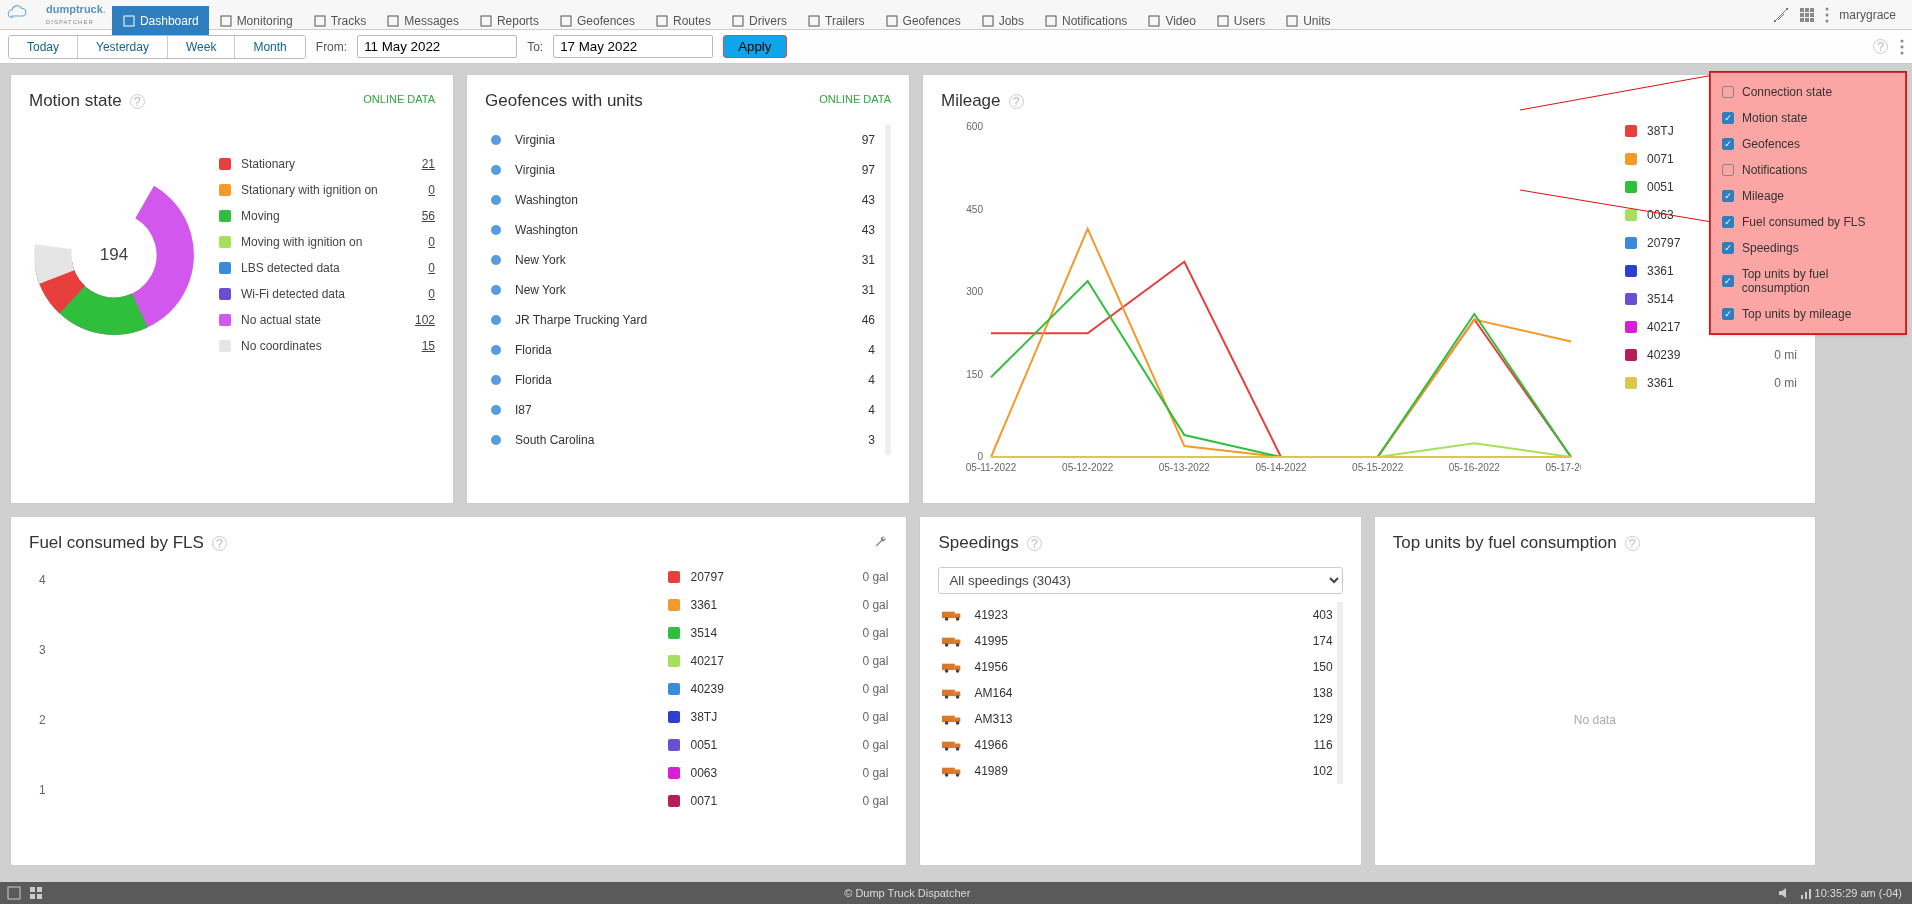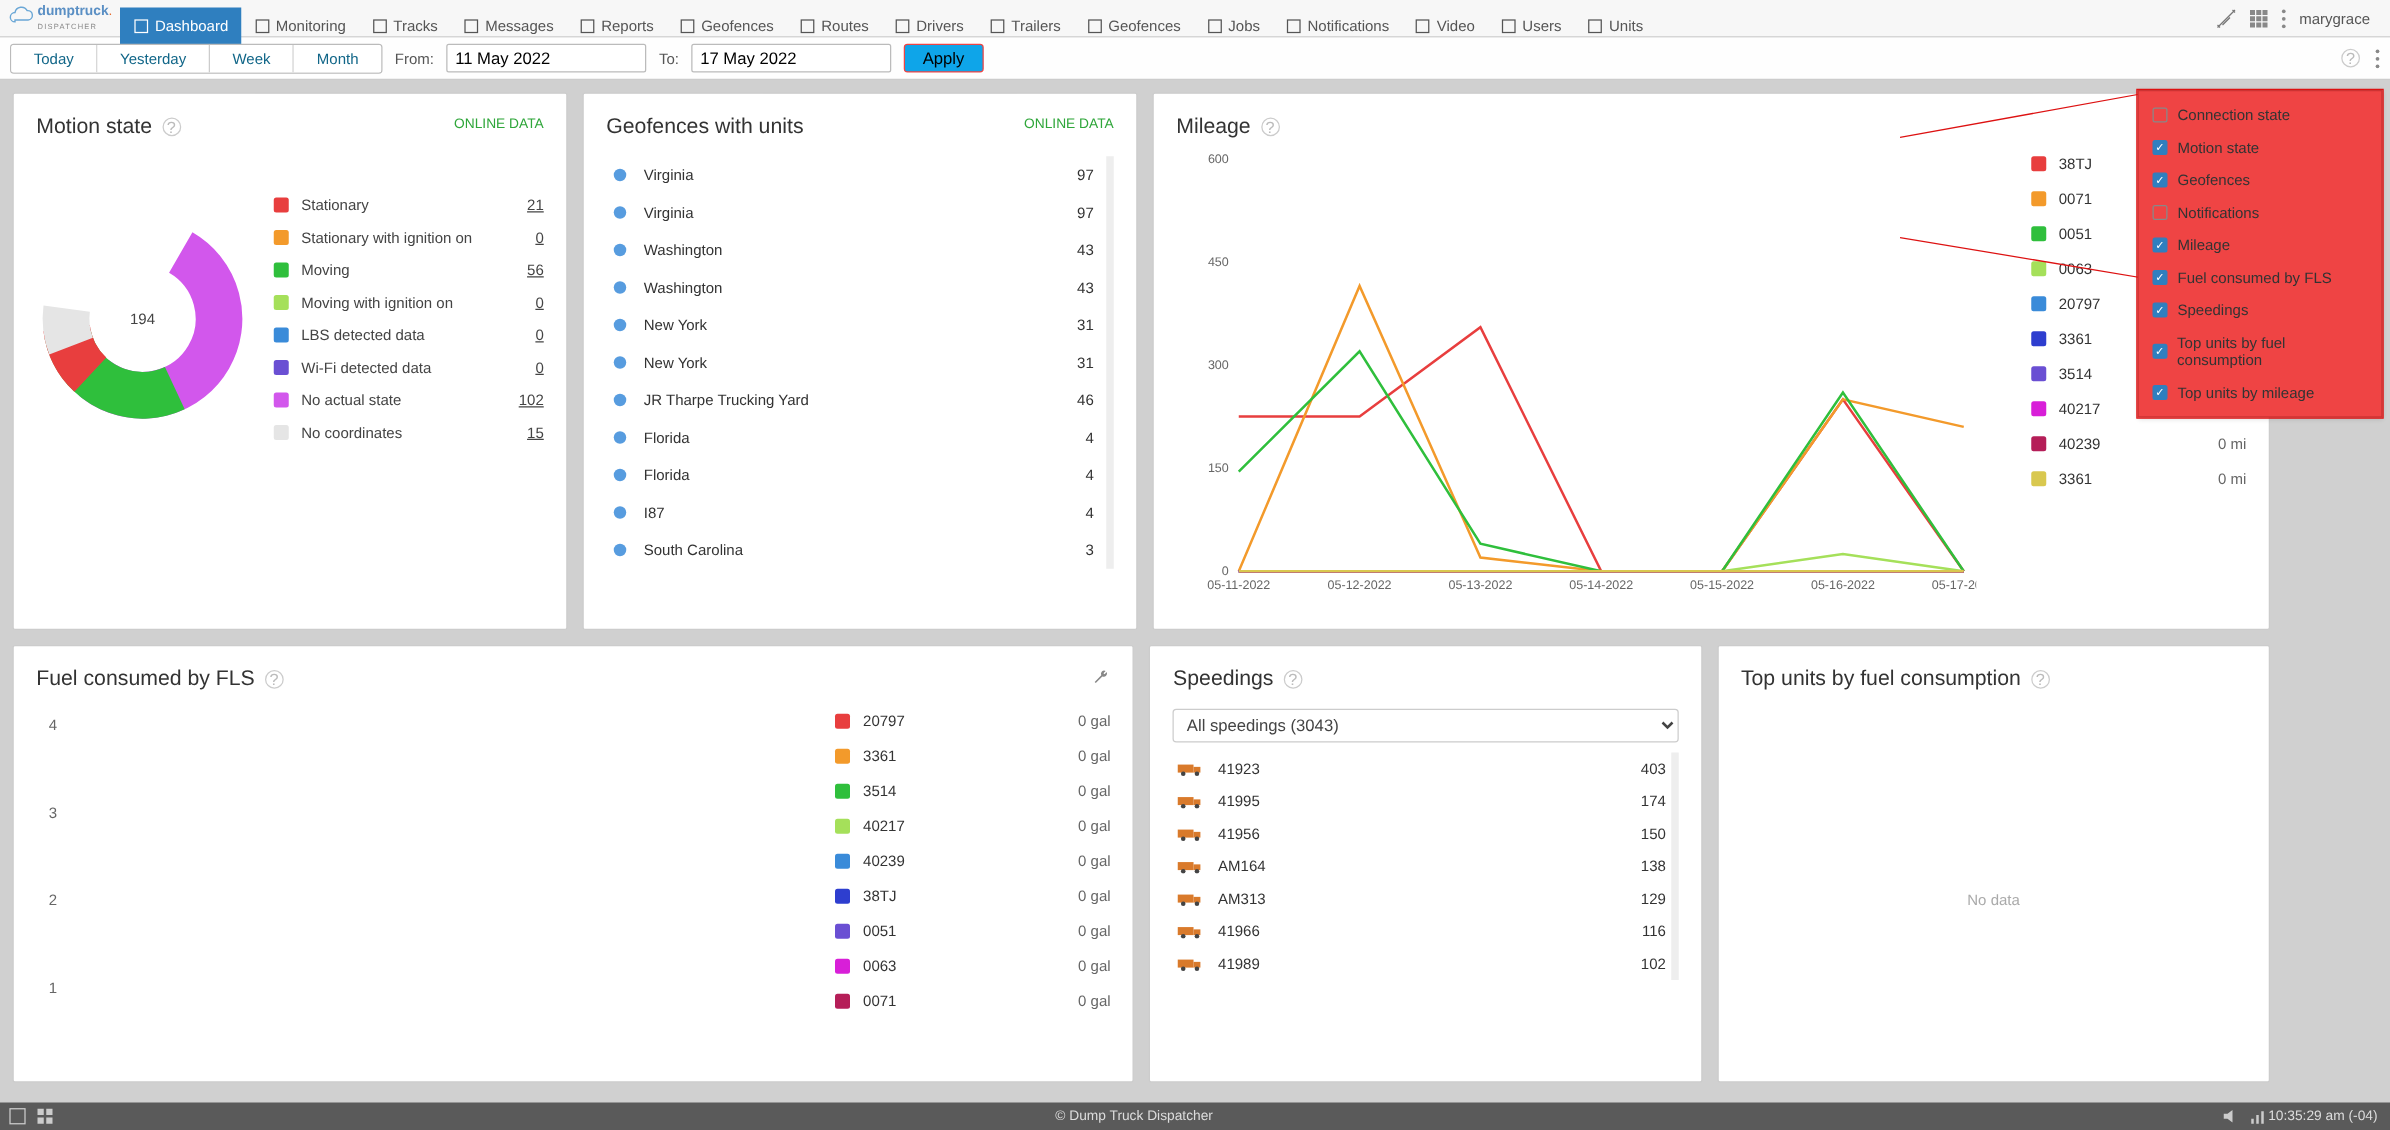--- a/index.html
+++ b/index.html
@@ -1,19 +1,19 @@
 <!DOCTYPE html>
 <html><head>
 <meta charset="utf-8">
 <style>
   * { box-sizing: border-box; margin: 0; padding: 0; }
   body { font-family: Arial, sans-serif; font-size: 12px; color: #333; background: #d0d0d0; width: 1912px; height: 904px; overflow: hidden; position:relative; }
 
   .topbar { background: #f7f7f7; border-bottom: 1px solid #ccc; height: 30px; display: flex; align-items: center; padding: 0 6px; }
-  .logo-area { display: flex; align-items: center; gap: 0; padding-right: 6px; }
+  .logo-area { display: flex; align-items: center; gap: 16px; padding-right: 6px; }
   .cloud-icon svg { width: 24px; height: 18px; }
   .dump-logo { font-size: 11px; color: #555; line-height: 1; }
   .nav { display: flex; align-items: center; height: 30px; }
   .nav-item { padding: 0 10px; height: 30px; display: flex; align-items: center; gap: 4px; color: #555; cursor: pointer; margin-top: 12px; }
   .nav-item.active { background: #2f7fbf; color: #fff; }
   .nav-item .nicon { width:14px; height:14px; display:inline-block; }
   .top-right { margin-left: auto; display: flex; align-items: center; gap: 10px; padding-right: 10px; color:#555; }
   .ricon { width:16px; height:16px; display:inline-block; }
   .more-v { width: 4px; }
   .more-v svg { display:block;}
@@ -31,21 +31,21 @@
   .main { padding: 10px; display:grid; grid-template-columns: 444px 444px 894px; grid-template-rows: 430px 350px; gap: 12px; }
 
   .card { background:#fff; border:1px solid #ccc; border-radius:2px; padding: 16px 18px; overflow:hidden; position:relative; }
   .card h2 { font-size:17px; font-weight:normal; color:#333; display:flex; align-items:center; gap:8px;}
   .info-c { color:#bbb; font-size:13px; border:1px solid #ccc; border-radius:50%; width:15px; height:15px; display:inline-flex; align-items:center; justify-content:center; }
   .online-tag { position:absolute; right:18px; top:18px; color:#2fa63a; font-size:11px; }
   .wrench { position:absolute; right:18px; top:18px; color:#888; }
 
   .motion-body { display:flex; align-items:center; gap: 20px; margin-top: 40px; }
   .donut { position:relative; width:170px; height:170px; }
-  .donut-center { position:absolute; top:50%; left:50%; transform:translate(-50%,-50%); background:#fff; border-radius:50%; width:48px; height:48px; display:flex; align-items:center; justify-content:center; font-size:12px; color:#444;}
+  .donut-center { position:absolute; top:50%; left:50%; transform:translate(-50%,-50%); background:#fff; border-radius:50%; width:48px; height:48px; display:flex; align-items:center; justify-content:center; font-size:17px; color:#444;}
   .m-legend { flex:1; }
   .m-row { display:flex; align-items:center; padding: 6px 0; color:#444;}
   .sw { width:12px; height:12px; border-radius:2px; margin-right:10px; }
   .m-row .val { margin-left:auto; width:36px; text-align:right;text-decoration:underline;}
 
   .geo-list { margin-top: 14px; max-height: 350px; overflow:hidden; border-right: 6px solid #eee;}
   .geo-row { display:flex; align-items:center; padding: 8px 10px 8px 6px; color:#333; }
   .geo-dot { width:10px; height:10px; border-radius:50%; background:#3a8bd9; margin-right:14px; opacity:0.85;}
   .geo-row .gv { margin-left:auto; }
 
@@ -62,21 +62,21 @@
   .topunits-card { width: 443px;}
 
   .speed-sel { width:100%; padding:4px 6px; border:1px solid #ccc; border-radius:3px; margin-top:14px; color:#444; background:#fff;}
   .speed-list { margin-top:8px; max-height: 250px; overflow:hidden; border-right:6px solid #eee;}
   .speed-row { display:flex; align-items:center; padding:6px 4px; }
   .truck-ic { width:22px; height:14px; margin-right:10px; display:inline-block; }
   .speed-row .sv { margin-left:auto; }
 
   .nodata { text-align:center; color:#aaa; margin-top:160px;}
 
-  .dd-menu { position:absolute; top:72px; right:6px; width:196px; background:#ef4444; border:1px solid #c33; padding: 6px 11px; z-index: 50; box-shadow: 0 1px 4px rgba(0,0,0,0.15);}
+  .dd-menu { position:absolute; top:72px; right:6px; width:196px; background:#fca5a5; border:1px solid #c33; padding: 6px 11px; z-index: 50; box-shadow: 0 1px 4px rgba(0,0,0,0.15);}
   .dd-menu.red-out { outline:1px solid #d11;}
   .dd-row { padding: 6px 0; display:flex; align-items:center; gap:8px; color:#333;}
   .cb { width:12px; height:12px; border:1px solid #888; display:inline-flex; align-items:center; justify-content:center; border-radius:2px; font-size:9px; color:#fff;}
   .cb.ck { background:#2f7fbf; border-color:#2f7fbf;}
 
   .footer { position:absolute; bottom:0; left:0; right:0; height:22px; background:#5a5a5a; color:#ddd; display:flex; align-items:center; font-size:11px; }
   .footer .copy{ margin: 0 auto;}
   .footer .ftime{ margin-right:10px;}
   .fic{ width:16px; height:16px; margin-left:6px;}
 

